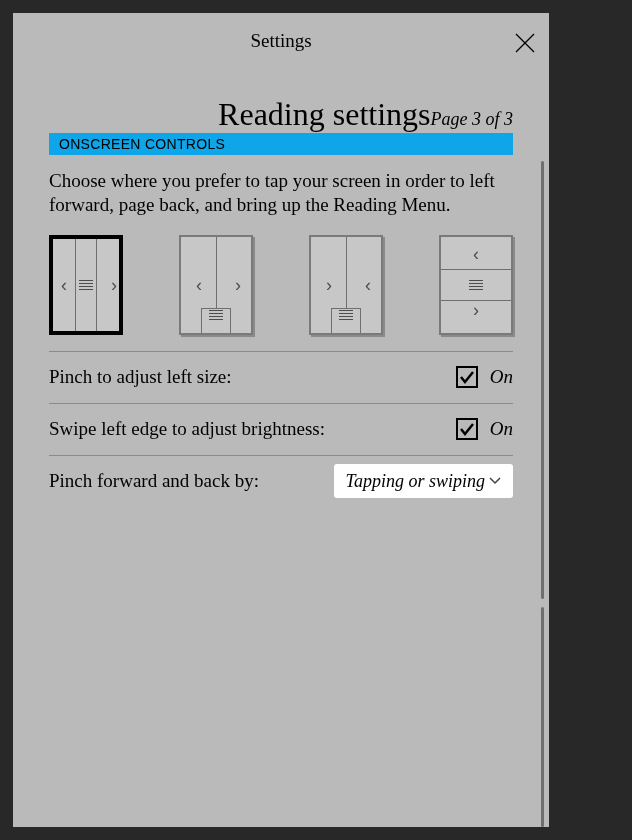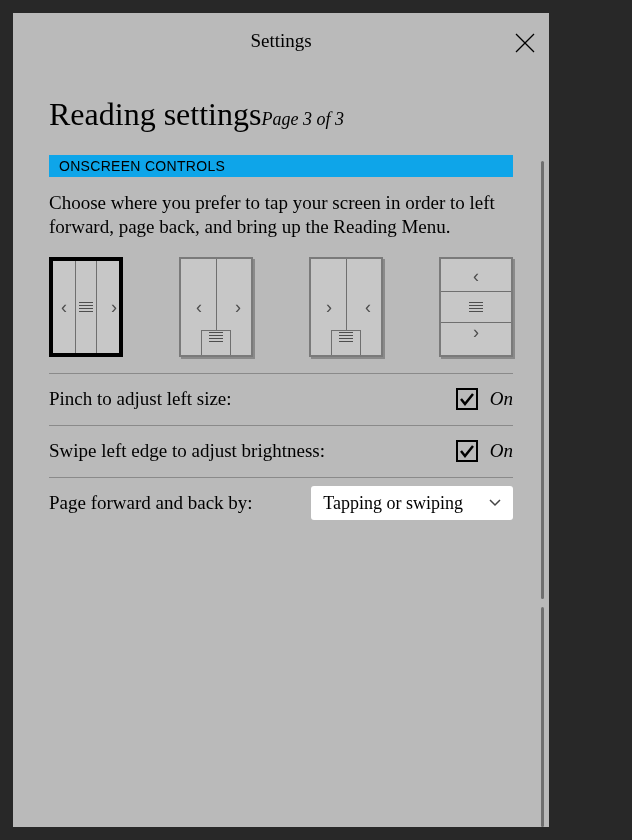--- a/index.html
+++ b/index.html
@@ -34,23 +34,23 @@
     cursor: pointer;
   }
   .close-btn svg { display:block; }
   .content {
     padding: 0 36px;
     position: relative;
   }
   .title-row {
     display: flex;
     align-items: baseline;
-    justify-content: flex-start;
+    justify-content: flex-end;
     padding-top: 28px;
-    padding-bottom: 22px;
+    padding-bottom: 0;
   }
   .page-title {
     font-size: 32px;
     font-weight: normal;
   }
   .page-ind {
     font-style: italic;
     font-size: 18px;
   }
   .section-bar {
@@ -135,23 +135,24 @@
     cursor: pointer;
   }
   .checkbox svg { display:block; }
   .on-label { font-style: italic; font-size: 19px; }
   .dropdown {
     background: #fff;
     border-radius: 3px;
     height: 34px;
     display: flex;
     align-items: center;
-    gap: 26px;
+    gap: 4px;
     padding: 0 12px;
     cursor: pointer;
+    font-style: italic;
     font-size: 18px;
     text-align: center;
   }
   .scrollbar-track {
     position: absolute;
     right: 5px;
     top: 148px;
     width: 3px;
     height: 666px;
     background: transparent;
@@ -270,21 +271,21 @@
         <div class="checkbox">
           <svg width="18" height="18" viewBox="0 0 18 18">
             <polyline points="3,9 7,14 15,4" fill="none" stroke="#000" stroke-width="2.5"></polyline>
           </svg>
         </div>
         <span class="on-label">On</span>
       </div>
     </div>
 
     <div class="row" style="border-top:1px solid #8a8a8a">
-      <span>Page forward and back by:</span>
+      <span>Pinch forward and back by:</span>
       <div class="dropdown">
         <span>Tapping or swiping</span>
         <svg width="12" height="8" viewBox="0 0 12 8">
           <polyline points="1,1 6,6 11,1" fill="none" stroke="#444" stroke-width="1.5"></polyline>
         </svg>
       </div>
     </div>
 
   </div>
 

